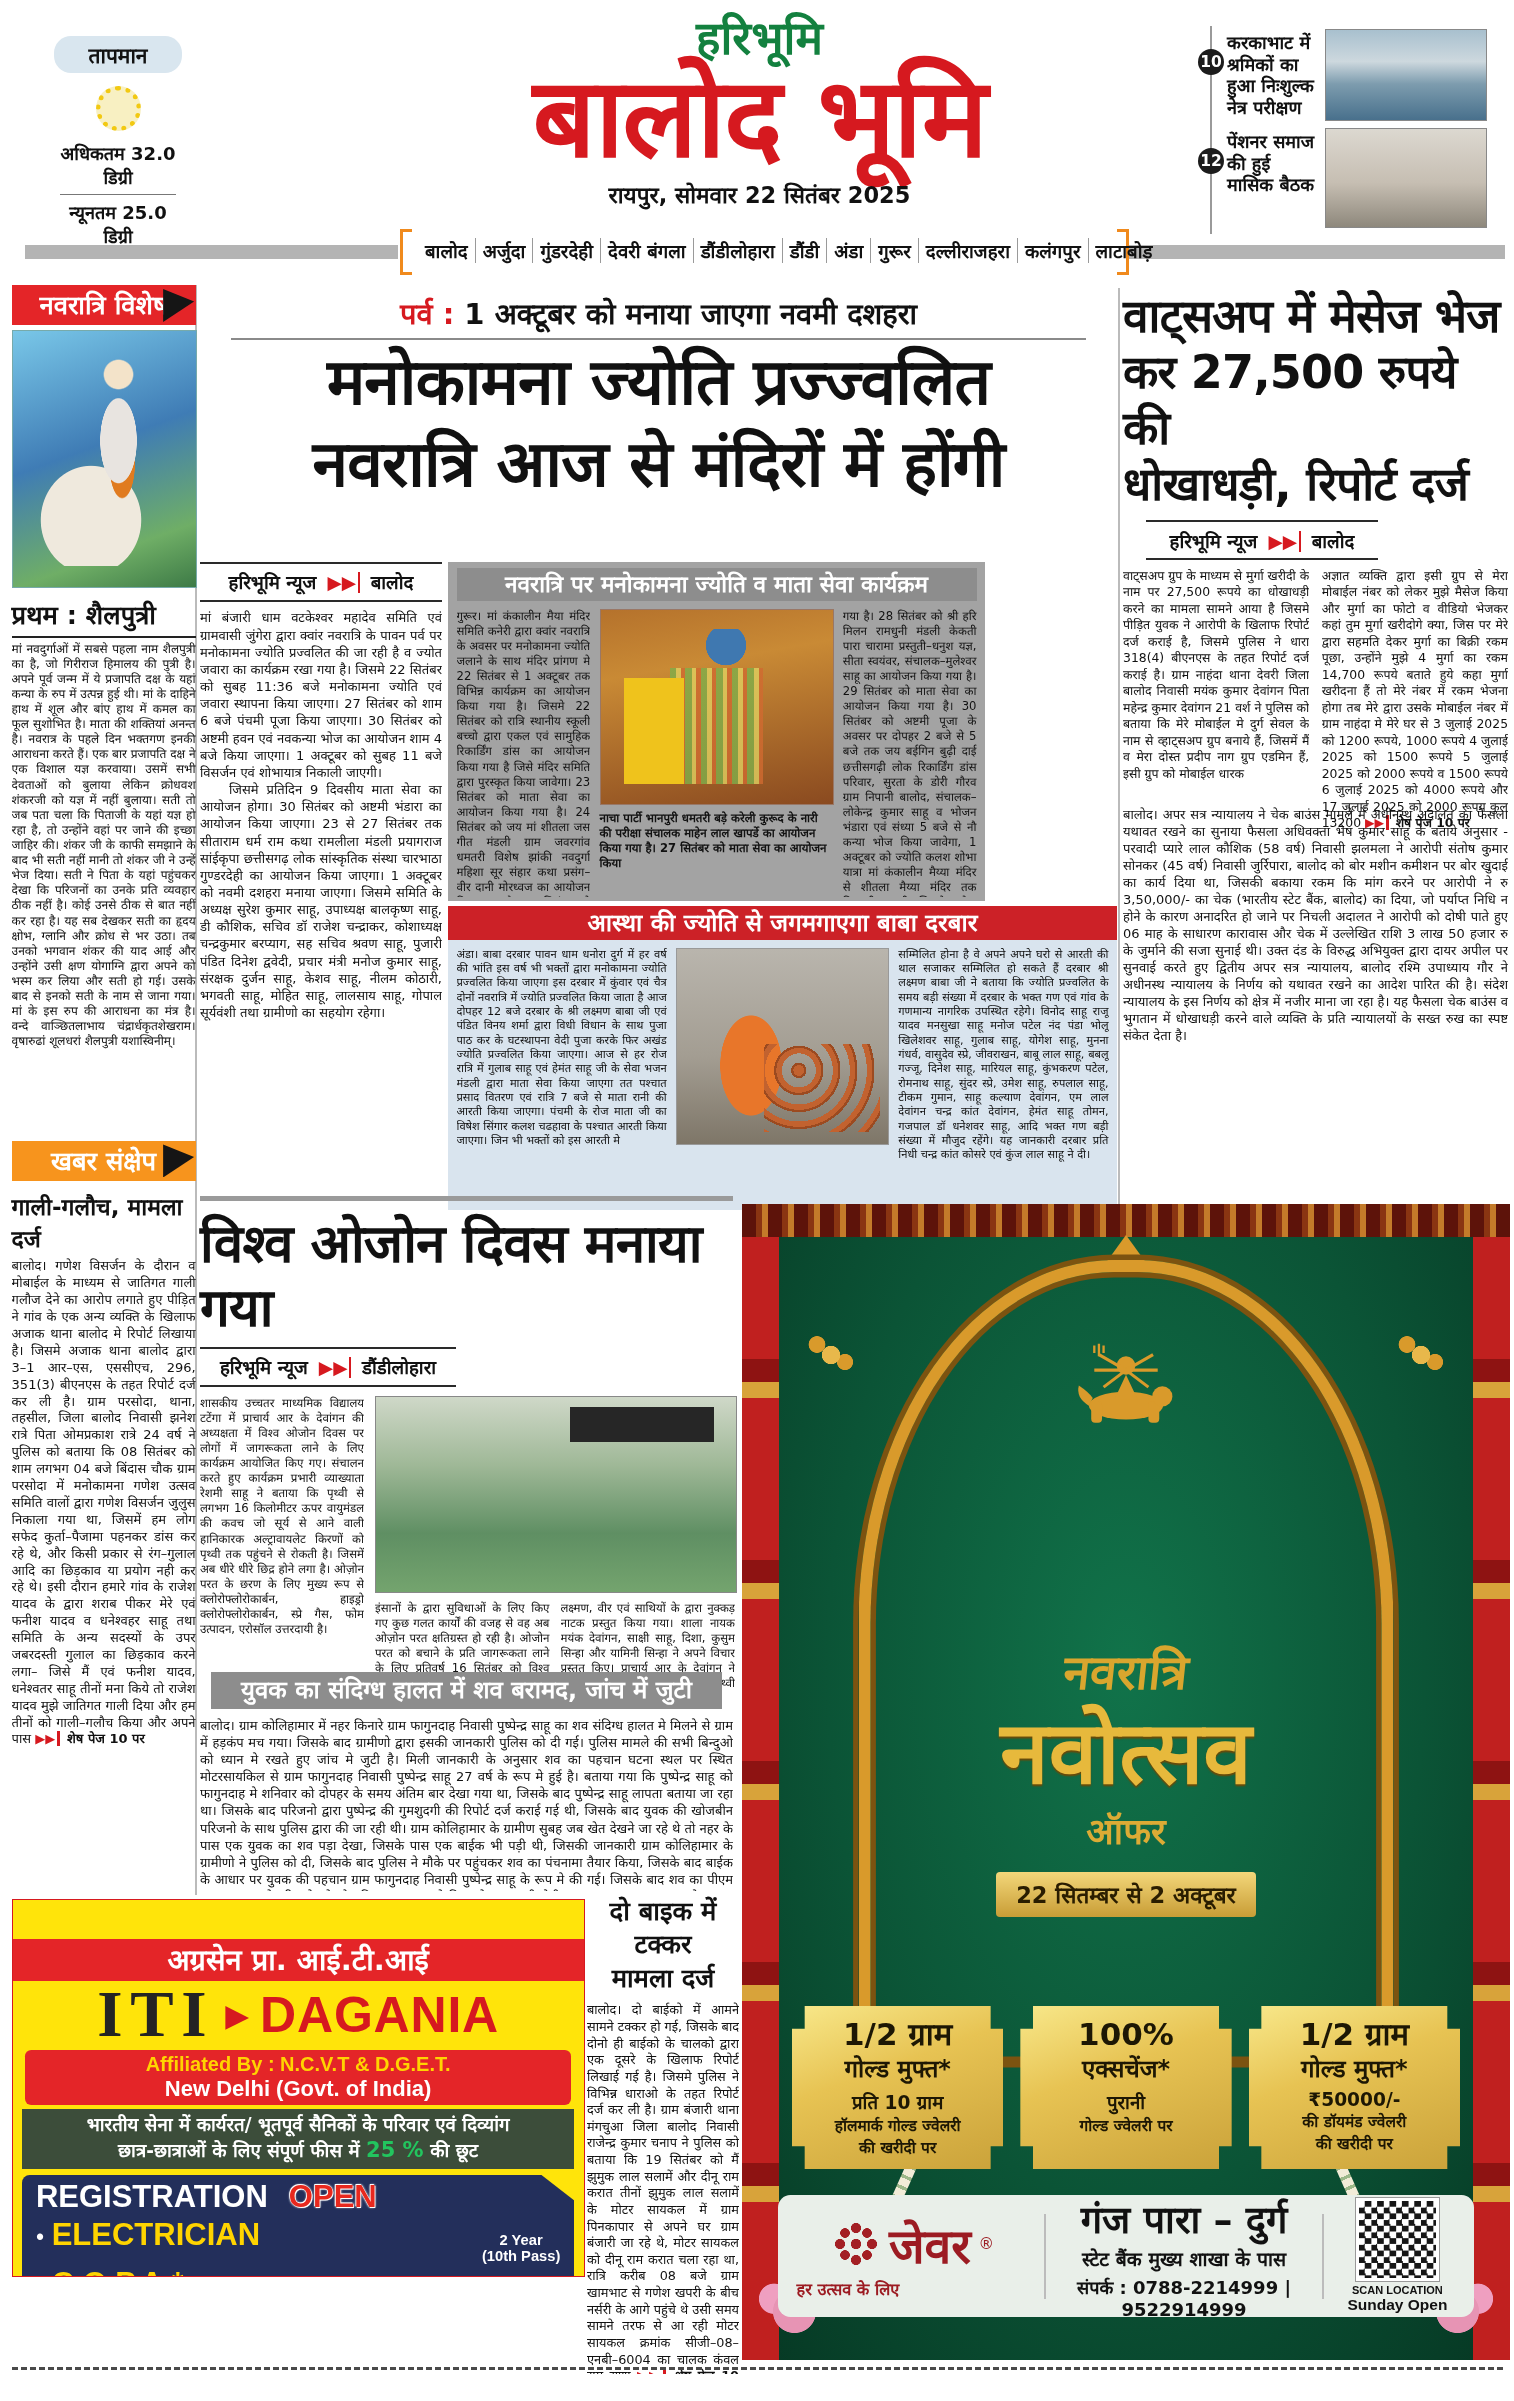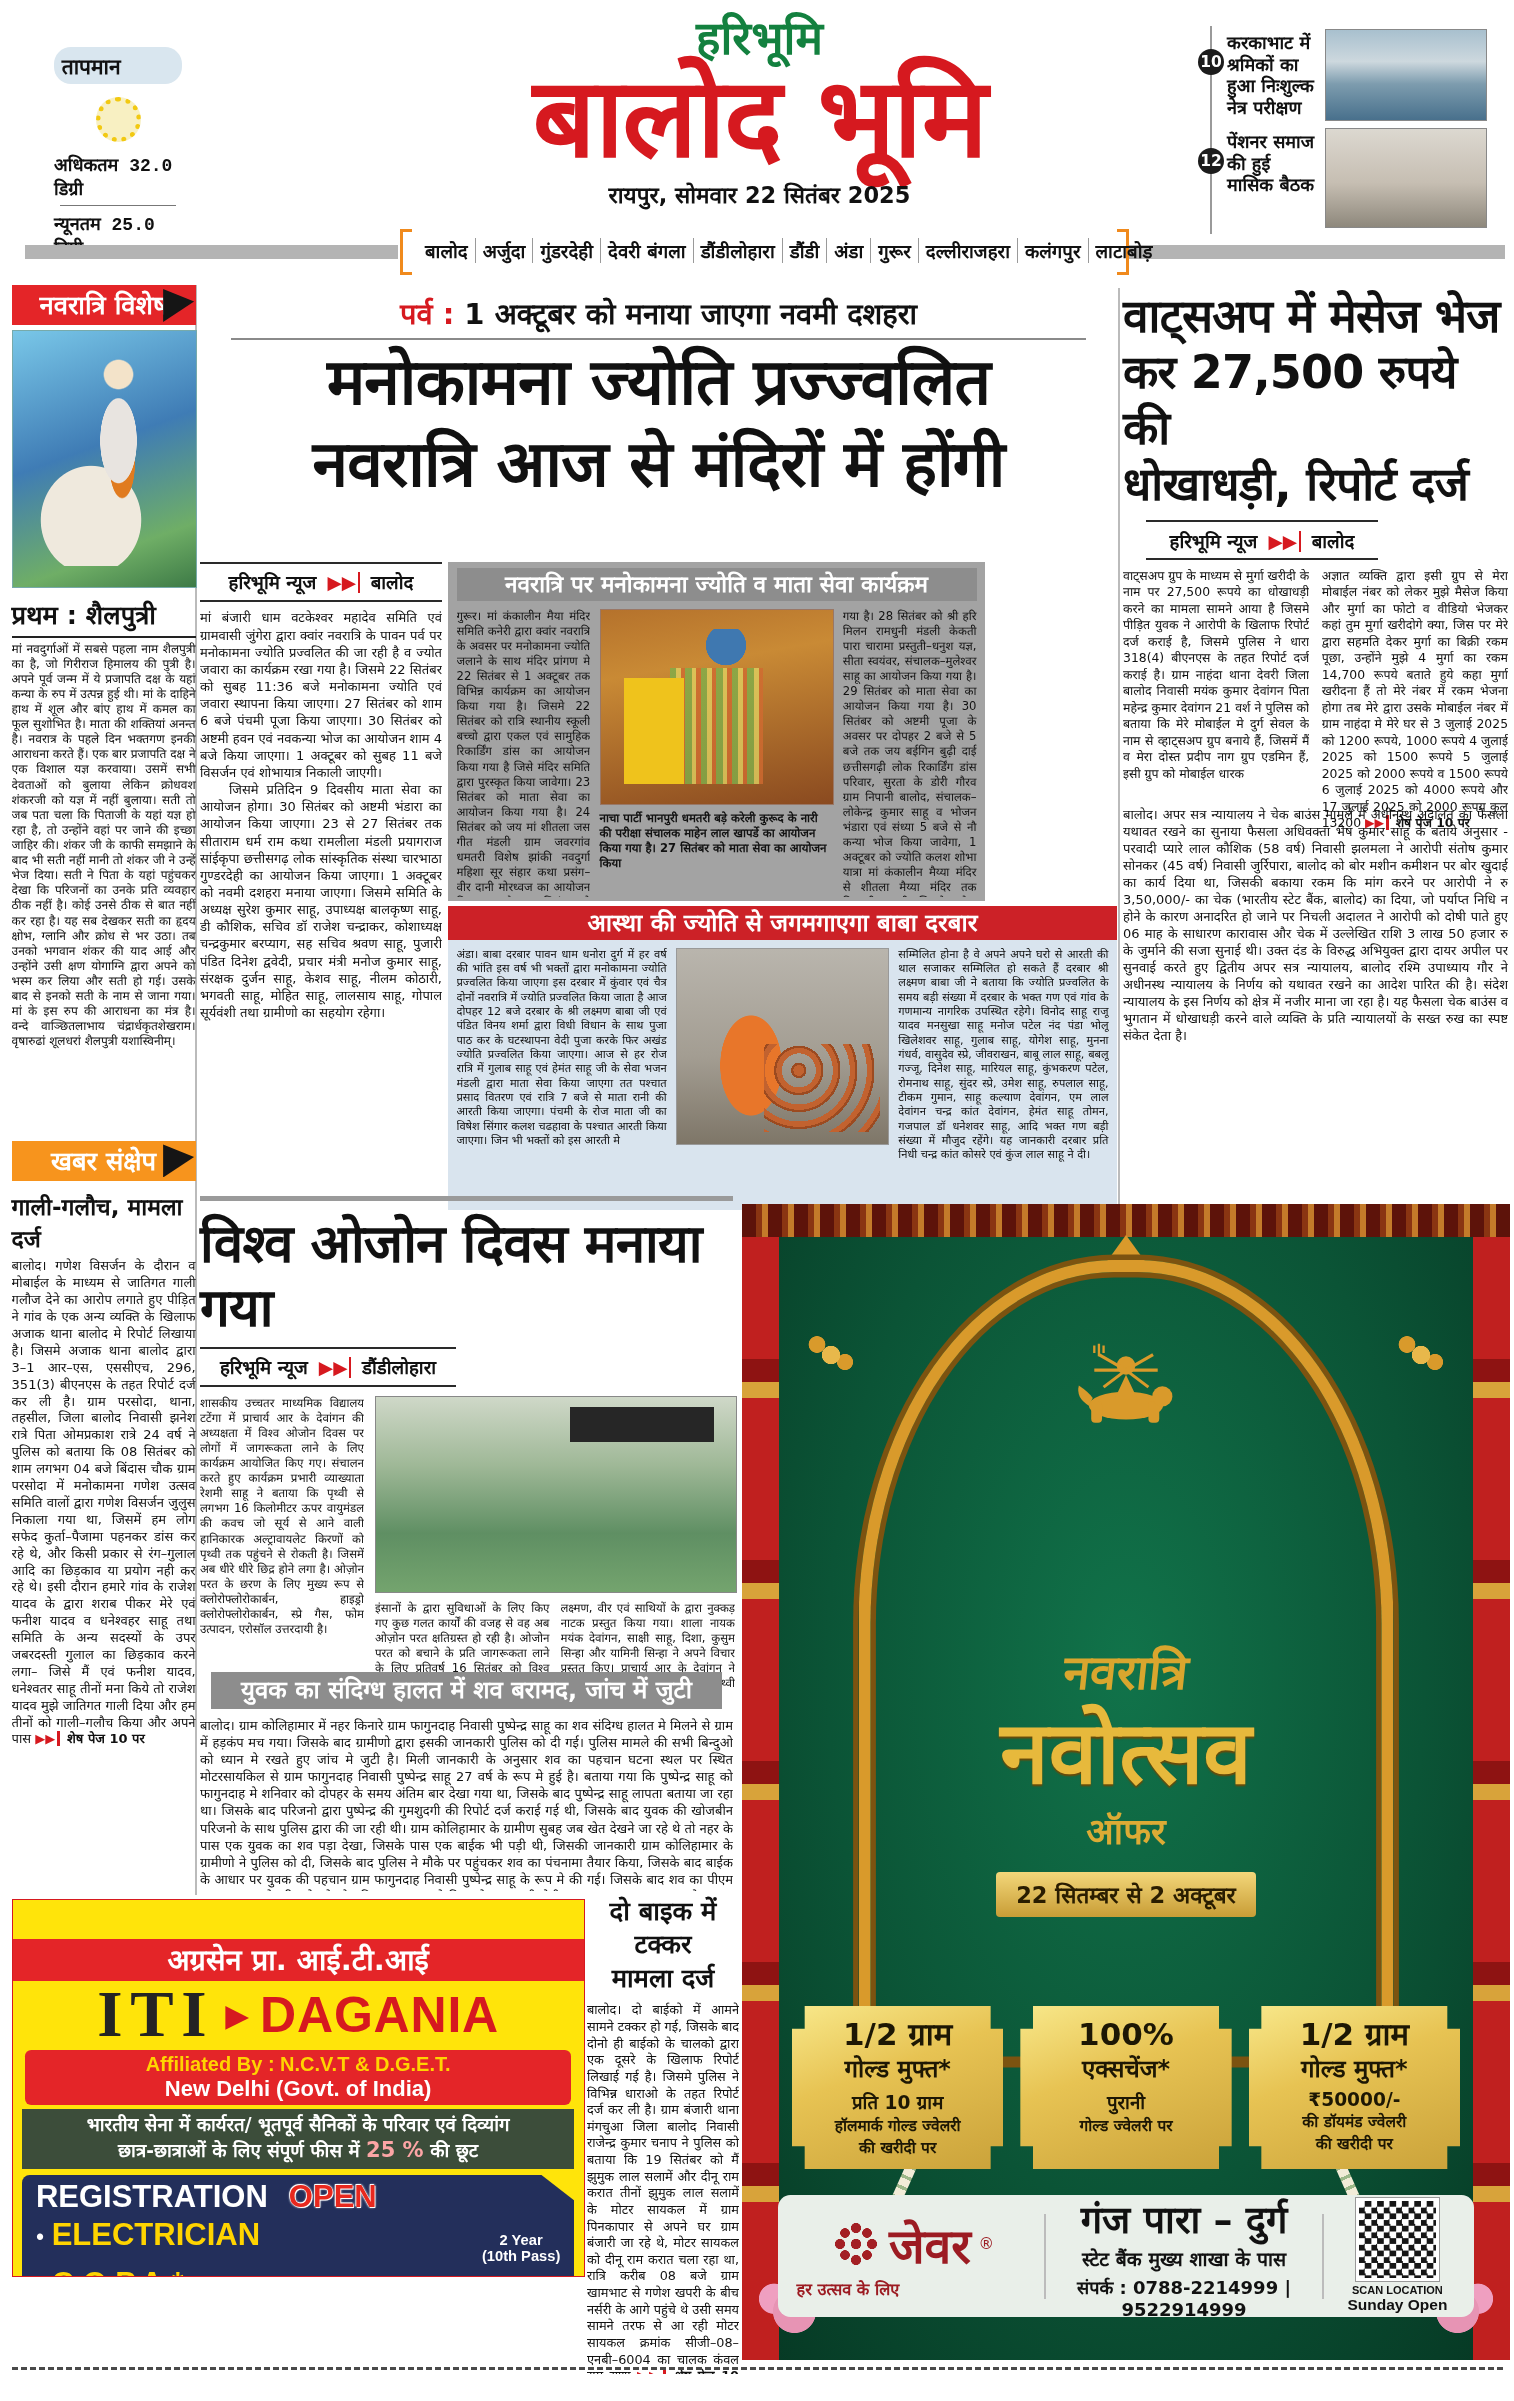--- a/index.html
+++ b/index.html
@@ -1,21 +1,21 @@
 <!DOCTYPE html>
 <html style="font-size:12.4px"><head>
 <meta charset="utf-8">
 <style>
   html,body{margin:0;padding:0;background:#e9e9e9;}
   #page{position:relative;width:1514px;height:2401px;background:#ffffff;overflow:hidden;
         font-family:"DejaVu Sans",sans-serif;color:#111;}
   .abs{position:absolute;}
   .jt{text-align:justify;overflow:hidden;}
   
-  #weather{left:54px;top:47px;width:128px;font-family:Liberation Mono, monospace;}
+  #weather{left:54px;top:36px;width:128px;text-align:center;}
   .w-pill{background:#d9e6ef;border-radius:17px;padding:4.6px 7.7px;font-size:21px;font-weight:bold;}
   .sun{width:45px;height:45px;margin:12.4px auto 7.7px;border-radius:50%;background:#f8f0c2;
        border:5.4px dotted #f2c912;box-sizing:border-box;}
   .w-line{font-size:18px;font-weight:bold;padding:3.1px 0;}
   .w-div{border-top:1.5px solid #777;margin:1.5px 6.2px;}
   #masthead{left:372px;top:14px;width:775px;text-align:center;}
   .brand-top{font-size:46px;font-weight:bold;color:#13813f;line-height:1.05;}
   .brand-main{font-size:110px;font-weight:bold;color:#d6191f;line-height:1.02;letter-spacing:-1.5px;}
   .dateline{font-size:22.5px;font-weight:bold;margin-top:4.6px;}
   #briefs{left:1210px;top:26px;width:302px;height:208px;border-left:2.3px solid #9a9a9a;}
@@ -128,21 +128,21 @@
            height:42px;line-height:42px;margin-top:39px;}
   .iti-brand{display:flex;align-items:center;justify-content:center;gap:11px;height:67px;}
   .iti-word{font-family:"Liberation Serif",serif;font-size:65px;font-weight:bold;letter-spacing:7.7px;color:#242424;}
   .iti-arrow{color:#d6191f;font-size:31px;}
   .dagania{font-family:"Liberation Sans",sans-serif;font-size:50px;font-weight:bold;color:#d6191f;letter-spacing:0.8px;}
   .iti-red{background:#e42528;margin:1.5px 12.4px;border-radius:6.2px;text-align:center;padding:3.1px 0;}
   .iti-red .l1{color:#ffd400;font-size:20px;font-weight:bold;font-family:"Liberation Sans",sans-serif;}
   .iti-red .l2{color:#fff;font-size:22px;font-weight:bold;font-family:"Liberation Sans",sans-serif;}
   .iti-green{background:#3c4d3a;margin:4.6px 9.3px;text-align:center;color:#fff;padding:3.9px 0;}
   .iti-green div{font-size:18.6px;font-weight:bold;line-height:1.3;}
-  .pct{color:#fca5a5;font-size:21px;}
+  .pct{color:#22c55e;font-size:21px;}
   .iti-navy{background:#232f5b;margin:6.2px 9.3px;border-radius:7.7px;padding:4.6px 14px;color:#fff;
             clip-path:polygon(0 0,94% 0,100% 18%,100% 100%,0 100%);}
   .reg-row{font-size:31px;font-weight:bold;font-family:"Liberation Sans",sans-serif;}
   .reg-open{color:#e8281e;text-shadow:0 0 2.3px #fff,0 0 2.3px #fff,0.8px 0.8px 0 #fff,-0.8px -0.8px 0 #fff;margin-left:12.4px;}
   .course{display:flex;align-items:baseline;gap:7.7px;margin-top:1.5px;font-family:"Liberation Sans",sans-serif;}
   .course .nm{color:#ffd400;font-size:31px;font-weight:bold;}
   .course .note{color:#fff;font-size:19.4px;font-weight:bold;}
   .course .dur{margin-left:auto;text-align:center;font-size:14.7px;font-weight:bold;line-height:1.1;}
   .bullet{color:#fff;font-size:23px;}
   

